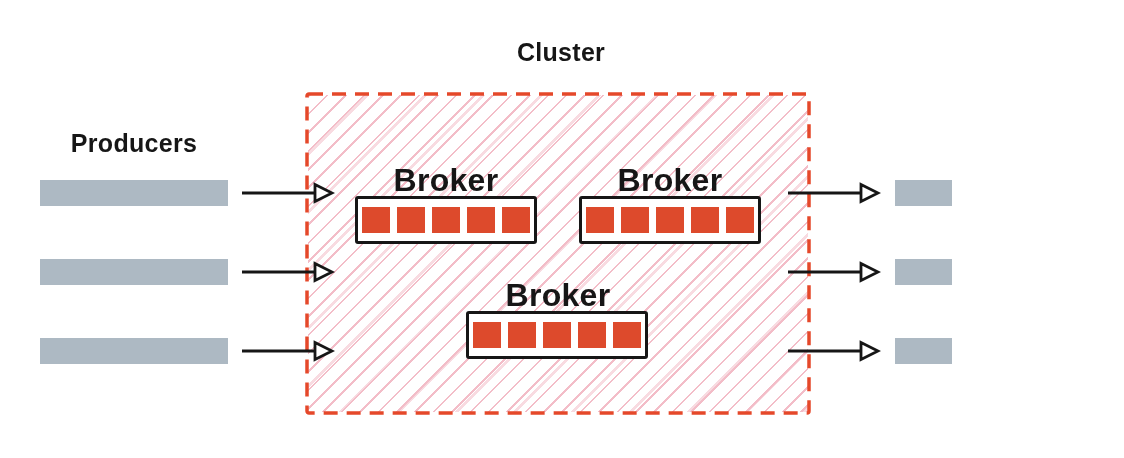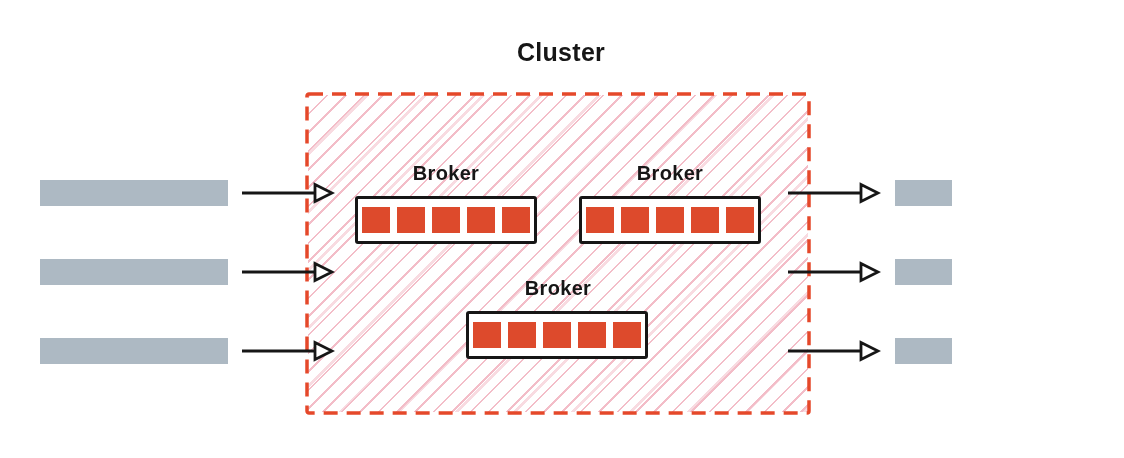--- a/index.html
+++ b/index.html
@@ -20,21 +20,21 @@
   }
   .label{
     position:absolute;
     transform:translateX(-50%);
     font-size:25px;
     font-weight:600;
     letter-spacing:.3px;
     white-space:nowrap;
     color:var(--ink);
   }
-  .broker-label{font-size:20px;}
+  .broker-label{font-size:32px;}
   
   .cluster-box{position:absolute;left:305px;top:92px;width:506px;height:323px;}
   .hatch{
     position:absolute;inset:3px;
     background-image:
       repeating-linear-gradient(135deg, var(--hatch-pink) 0px, var(--hatch-pink) 1.8px, transparent 1.8px, transparent 13px),
       repeating-linear-gradient(135deg, rgba(243,189,200,0.55) 0px, rgba(243,189,200,0.55) 2.4px, transparent 2.4px, transparent 41px);
   }
   .cluster-border{position:absolute;left:0;top:0;}
   
@@ -63,20 +63,21 @@
 <div class="stage">
 
   <div class="cluster-box">
     <div class="hatch"></div>
     <svg class="cluster-border" width="506" height="323" viewBox="0 0 506 323">
       <rect x="2" y="2" width="502" height="319" rx="2" style="fill:none;stroke:var(--border-red);stroke-width:3.5;stroke-dasharray:14 9"></rect>
     </svg>
   </div>
 
   <div class="label" style="left:561px;top:38px">Cluster</div>
+  <div class="label" style="left:134px;top:129px">Producers</div>
 
   <div id="producer-bars" class="bars" style="left:40px">
       <div class="bar"></div>
       <div class="bar"></div>
       <div class="bar"></div>
     </div>
 
   <div id="consumer-bars" class="bars" style="left:895px">
       <div class="bar"></div>
       <div class="bar"></div>

